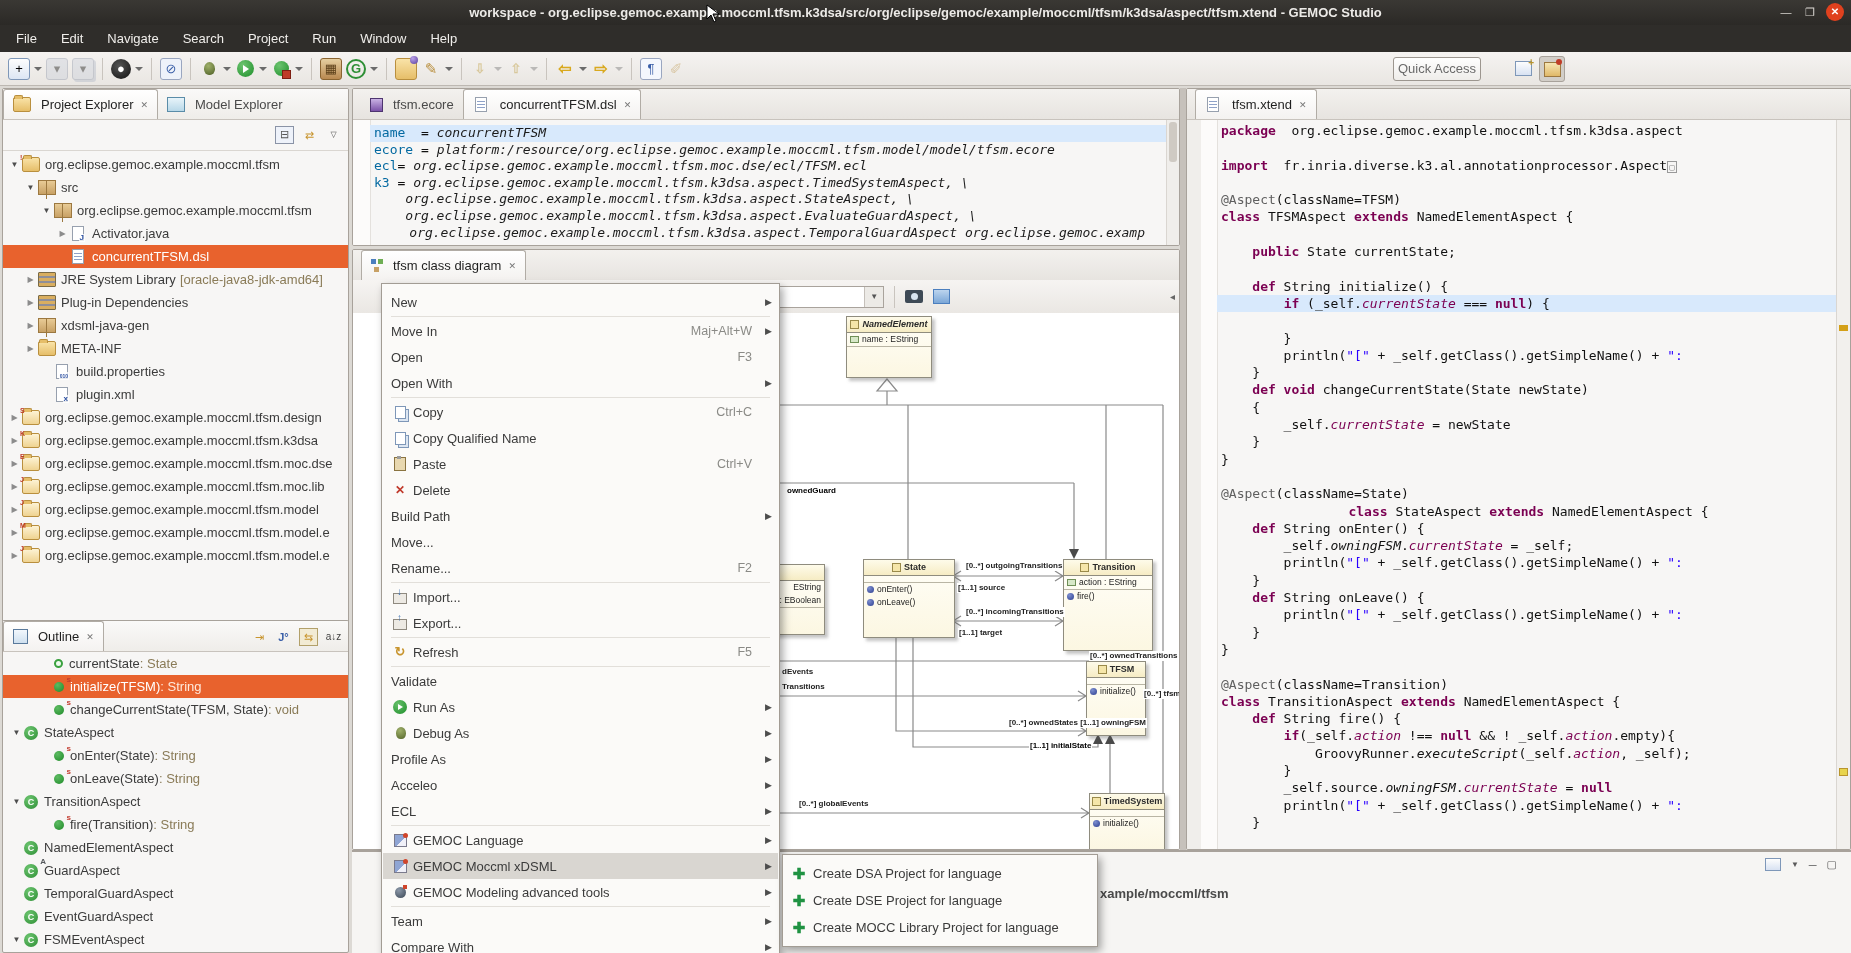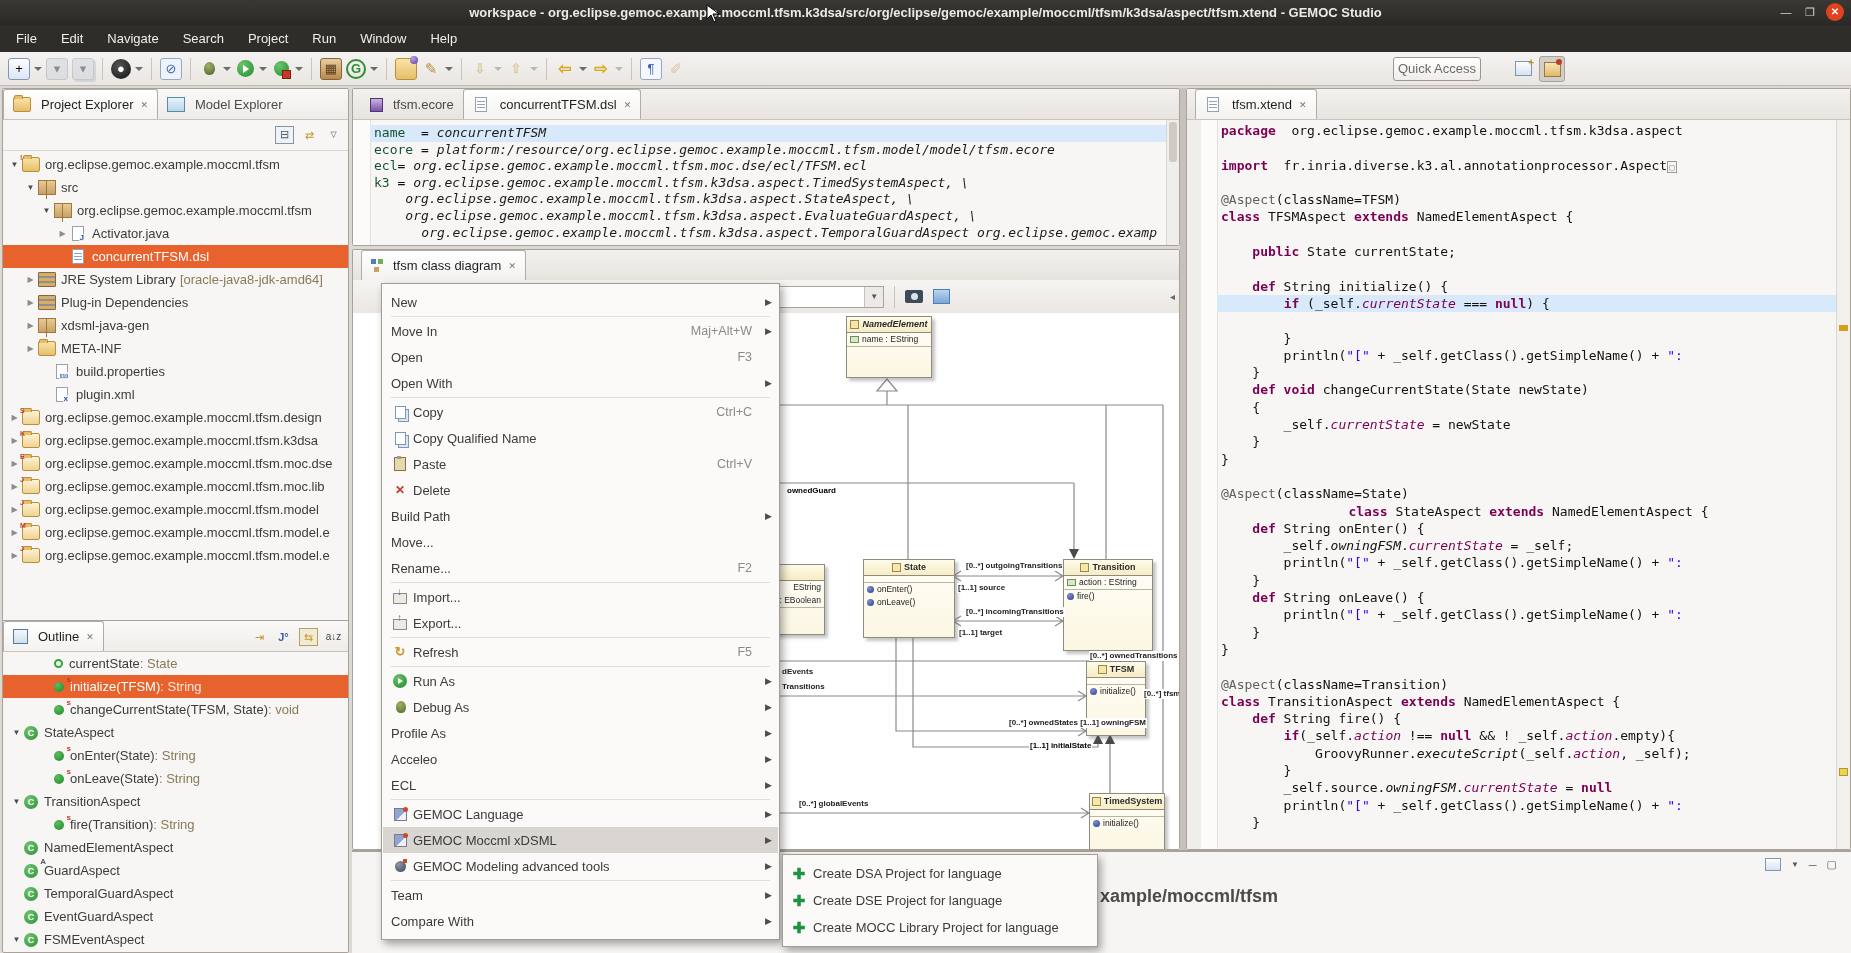--- a/index.html
+++ b/index.html
@@ -57,21 +57,21 @@
   
   .etabs{height:30px;background:linear-gradient(#F3F1EE,#E7E4E0);border-bottom:1px solid #C8C3BD;display:flex;align-items:flex-end;padding-left:8px;}
   .code{position:absolute;font-family:"DejaVu Sans Mono",monospace;font-size:13px;color:#111;}
   .cl{white-space:pre;position:relative;}
   .hlline{background:#D8E9FC;}
   .tok-k{color:#7B0052;font-weight:bold;}
   .tok-a{color:#5F5F5F;}
   .tok-s{color:#2A00FF;}
   .tok-f{color:#7B0052;font-style:italic;}
   .tok-i{font-style:italic;}
-  .tok-kw2{color:#14532d;}
+  .tok-kw2{color:#0369a1;}
   .tok-v{font-style:italic;color:#1C1C1C;}
   .gutter{position:absolute;top:0;bottom:0;background:#FCFBFA;border-right:1px solid #E4E1DD;}
   
   #dg-toolbar{position:absolute;left:0;right:0;top:30px;height:33px;background:linear-gradient(#F6F4F2,#EAE7E3);border-bottom:1px solid #C8C3BD;display:flex;align-items:center;}
   #dg-canvas{position:absolute;left:0;right:0;top:63px;bottom:0;background:#FFFFFF;}
   .dcls{position:absolute;background:linear-gradient(#FFFEF8,#FCF7E2);border:1px solid #8F8C7E;box-shadow:3px 3px 3px rgba(90,90,90,.35);font-family:"Liberation Sans",sans-serif;}
   .dcls .dhead{display:flex;align-items:center;justify-content:center;gap:3px;font:bold 9px/15px "Liberation Sans",sans-serif;color:#2B2B2B;background:linear-gradient(#FEFBEA,#F6ECC4);border-bottom:1px solid #8F8C7E;height:15px;}
   .dcls .dsec{border-bottom:1px solid #B9B5A4;}
   .dcls .drow{display:flex;align-items:center;gap:3px;font:8.5px/13px "Liberation Sans",sans-serif;color:#222;padding:0 3px;white-space:nowrap;overflow:hidden;}
   .d-ci{width:9px;height:9px;background:#F5E6A9;border:1px solid #9A8A4A;flex:none;box-sizing:border-box;}
@@ -104,21 +104,21 @@
   .mi-gem{background:linear-gradient(135deg,#8FA5D4 55%,#F0F0F8 55%);border:1px solid #7A7A8C;width:11px;height:11px;}
   .mi-gem:after{content:"";position:absolute;right:-2px;top:-2px;width:5px;height:5px;border-radius:50%;background:#D0452B;}
   .mi-adv{background:radial-gradient(circle at 35% 30%,#8C98A8,#3A4654);border-radius:50%;width:11px;height:11px;}
   .mi-adv:after{content:"";position:absolute;right:-1px;top:-2px;width:4px;height:4px;background:#D0452B;}
   
   #submenu{position:absolute;left:782px;top:854px;width:316px;background:#FBFAF8;border:1px solid #A29C94;box-shadow:3px 4px 8px rgba(0,0,0,.35);padding:5px 1px;z-index:41;box-sizing:border-box;}
   .smrow{height:27px;display:flex;align-items:center;gap:7px;font-size:13px;color:#3B3B3B;padding:0 8px;}
   .plus{color:#1F9242;font-weight:bold;font-size:15px;width:14px;text-align:center;}
   
   #bottom-panel{position:absolute;left:352px;top:850px;width:1499px;height:103px;background:#F6F5F3;border-top:2px solid #A8A29B;box-sizing:border-box;}
-  #bottom-path{position:absolute;left:748px;top:34px;font-size:18px;font-weight:bold;color:#4A4A4A;}
+  #bottom-path{position:absolute;left:748px;top:34px;font-size:13px;font-weight:bold;color:#4A4A4A;}
   #bp-tools{position:absolute;right:14px;top:6px;display:flex;gap:10px;color:#5A5A5A;font-size:11px;align-items:center;}
   .sash-v{position:absolute;background:#C6C1BB;}
   #cursor{position:absolute;left:706px;top:4px;z-index:60;}
 </style>
 </head>
 <body>
 
 <div id="root">
 
   <div id="titlebar">
@@ -451,21 +451,21 @@
       </div>
     </div>
     <div class="gutter" style="left:0;top:31px;width:17px;"></div>
     <div class="code" id="dsl-code" style="left:17px;right:12px;top:36px;bottom:0;overflow:hidden;">
         <div class="cl hlline" style="height: 16.6px; line-height: 16.6px;"><span style="padding-left: 4px;"><span class="tok-kw2">name</span><span>  = </span><span class="tok-v">concurrentTFSM</span></span></div>
         <div class="cl" style="height: 16.6px; line-height: 16.6px;"><span style="padding-left: 4px;"><span class="tok-kw2">ecore</span><span> = </span><span class="tok-v">platform:/resource/org.eclipse.gemoc.example.moccml.tfsm.model/model/tfsm.ecore</span></span></div>
         <div class="cl" style="height: 16.6px; line-height: 16.6px;"><span style="padding-left: 4px;"><span class="tok-kw2">ecl</span><span>= </span><span class="tok-v">org.eclipse.gemoc.example.moccml.tfsm.moc.dse/ecl/TFSM.ecl</span></span></div>
         <div class="cl" style="height: 16.6px; line-height: 16.6px;"><span style="padding-left: 4px;"><span class="tok-kw2">k3</span><span> = </span><span class="tok-v">org.eclipse.gemoc.example.moccml.tfsm.k3dsa.aspect.TimedSystemAspect, \</span></span></div>
         <div class="cl" style="height: 16.6px; line-height: 16.6px;"><span style="padding-left: 4px;"><span class="tok-v">    org.eclipse.gemoc.example.moccml.tfsm.k3dsa.aspect.StateAspect, \</span></span></div>
         <div class="cl" style="height: 16.6px; line-height: 16.6px;"><span style="padding-left: 4px;"><span class="tok-v">    org.eclipse.gemoc.example.moccml.tfsm.k3dsa.aspect.EvaluateGuardAspect, \</span></span></div>
-        <div class="cl" style="height: 16.6px; line-height: 16.6px;"><span style="padding-left: 20px;"><span class="tok-v">    org.eclipse.gemoc.example.moccml.tfsm.k3dsa.aspect.TemporalGuardAspect org.eclipse.gemoc.examp</span></span></div>
+        <div class="cl" style="height: 16.6px; line-height: 16.6px;"><span style="padding-left: 8px;"><span class="tok-v">    org.eclipse.gemoc.example.moccml.tfsm.k3dsa.aspect.TemporalGuardAspect org.eclipse.gemoc.examp</span></span></div>
       </div>
     <div style="position:absolute;right:0;top:31px;bottom:0;width:12px;background:#F0EEEB;border-left:1px solid #DAD6D1;">
         <div style="margin:2px;height:40px;background:#CFCAC3;border-radius:3px;"></div>
       </div>
   </div>
 
   <div class="panel" id="diagram-panel" style="left:352px;top:249px;width:828px;height:601px;">
     <div class="etabs">
       <div class="vtab sel">
         <span class="fi" style="width:12px;">
@@ -772,20 +772,25 @@
       <div class="mrow">
         <span class="mico">
           <span class="mi mi-ref">↻</span>
         </span>
         <span class="lbl">Refresh</span>
         <span class="maccel">F5</span>
         <span class="marr"></span>
       </div>
       <div class="msep"></div>
       <div class="mrow">
+        <span class="lbl">Validate</span>
+        <span class="maccel"></span>
+        <span class="marr"></span>
+      </div>
+      <div class="mrow">
         <span class="mico">
           <span class="mi mi-run"></span>
         </span>
         <span class="lbl">Run As</span>
         <span class="maccel"></span>
         <span class="marr">▶</span>
       </div>
       <div class="mrow">
         <span class="mico">
           <span class="mi mi-bug"></span>

